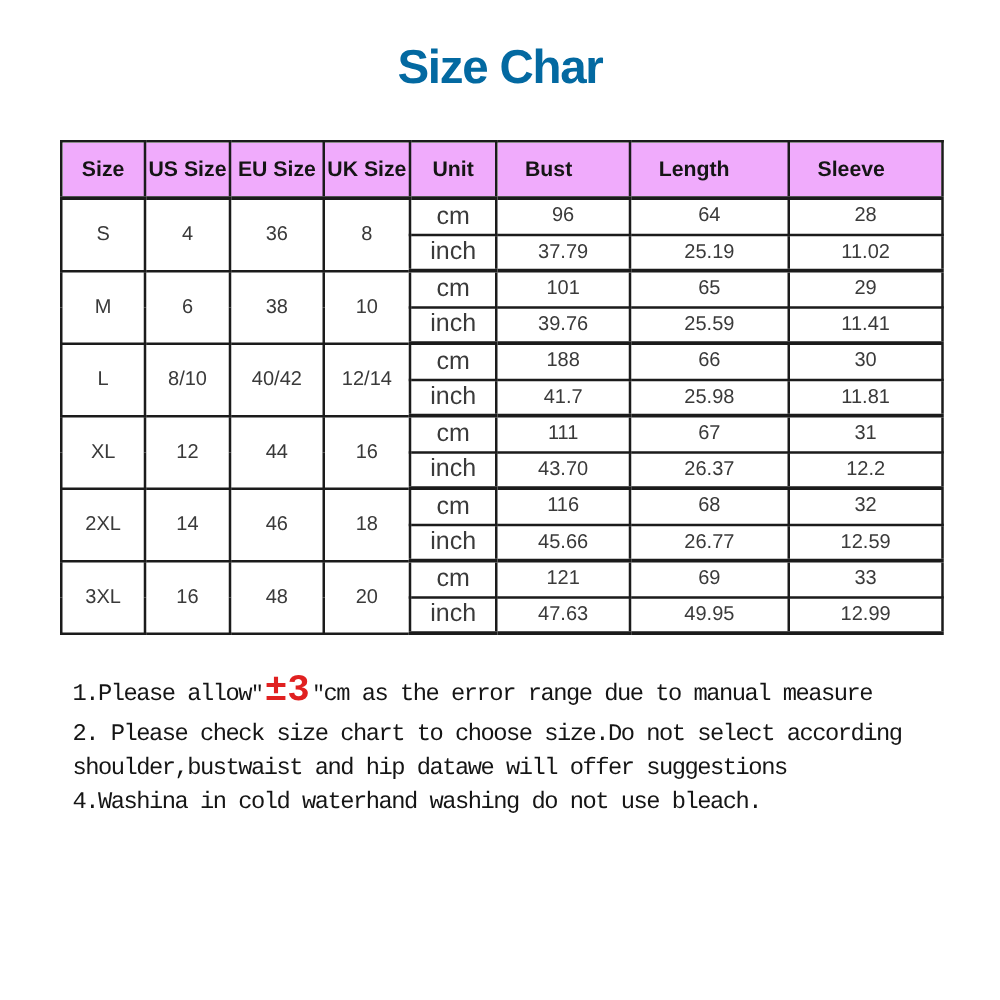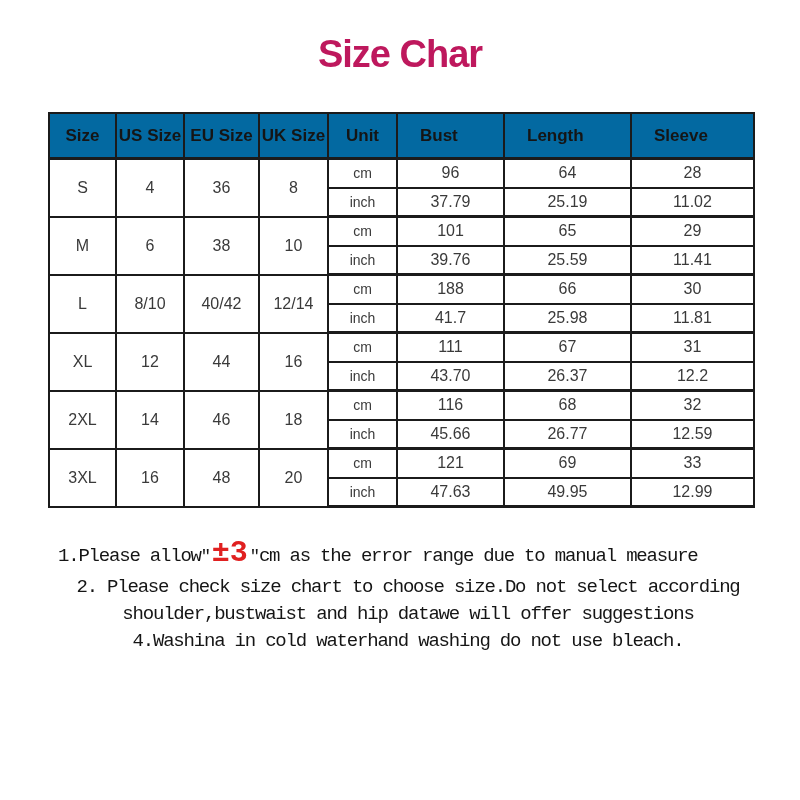--- a/index.html
+++ b/index.html
@@ -2,49 +2,49 @@
 <html><head>
 <meta charset="utf-8">
 <style>
   html, body { margin:0; padding:0; }
   body {
     width:800px; height:800px; background:#ffffff; overflow:hidden;
     position:relative; font-family:"Liberation Sans", sans-serif;
   }
   .page-title {
     position:absolute; top:32px; left:0; width:800px;
-    text-align:center; font-size:38px; font-weight:bold; color:#be185d;
+    text-align:center; font-size:38px; font-weight:bold; color:#0369a1;
     letter-spacing:-1px; line-height:44px;
   }
   table.size-chart {
     position:absolute; left:48px; top:112px;
     border-collapse:collapse; table-layout:fixed;
   }
   table.size-chart th, table.size-chart td {
     border:2px solid #1b1b1b; padding:0; white-space:nowrap; overflow:hidden;
   }
   table.size-chart thead th {
-    background:#0369a1; height:43px; font-size:17px; font-weight:bold;
+    background:#f0abfc; height:43px; font-size:17px; font-weight:bold;
     color:#151515; text-align:center; border-bottom-width:3px;
   }
   table.size-chart thead th.al { text-align:left; padding-left:22px; }
   table.size-chart tbody td {
     height:25px; font-size:16px; color:#3a3a3a; text-align:center;
   }
   table.size-chart tbody tr { height:29px; }
-  table.size-chart tbody td.unit { font-size:14px; }
+  table.size-chart tbody td.unit { font-size:20px; }
   table.size-chart tbody tr.grp-end td { border-bottom-width:3px; }
   .notes {
     position:absolute; left:58px; top:504px; width:700px;
     font-family:"Liberation Mono", monospace; font-size:19px;
     letter-spacing:-1.2px; color:#151515;
   }
   .note-heading { line-height:27px; }
   .note-line1 { margin-top:32px; line-height:34px; }
-  .note-line  { line-height:27px;text-align:center; }
+  .note-line  { line-height:27px; }
   .note-quote { font-size:17px; }
   .note-red {
     font-size:30px; color:#E02020; letter-spacing:0;
     padding:0 2px; font-weight:bold;
   }
 </style>
 </head>
 <body>
 
 <div class="page-title">Size Char</div>

